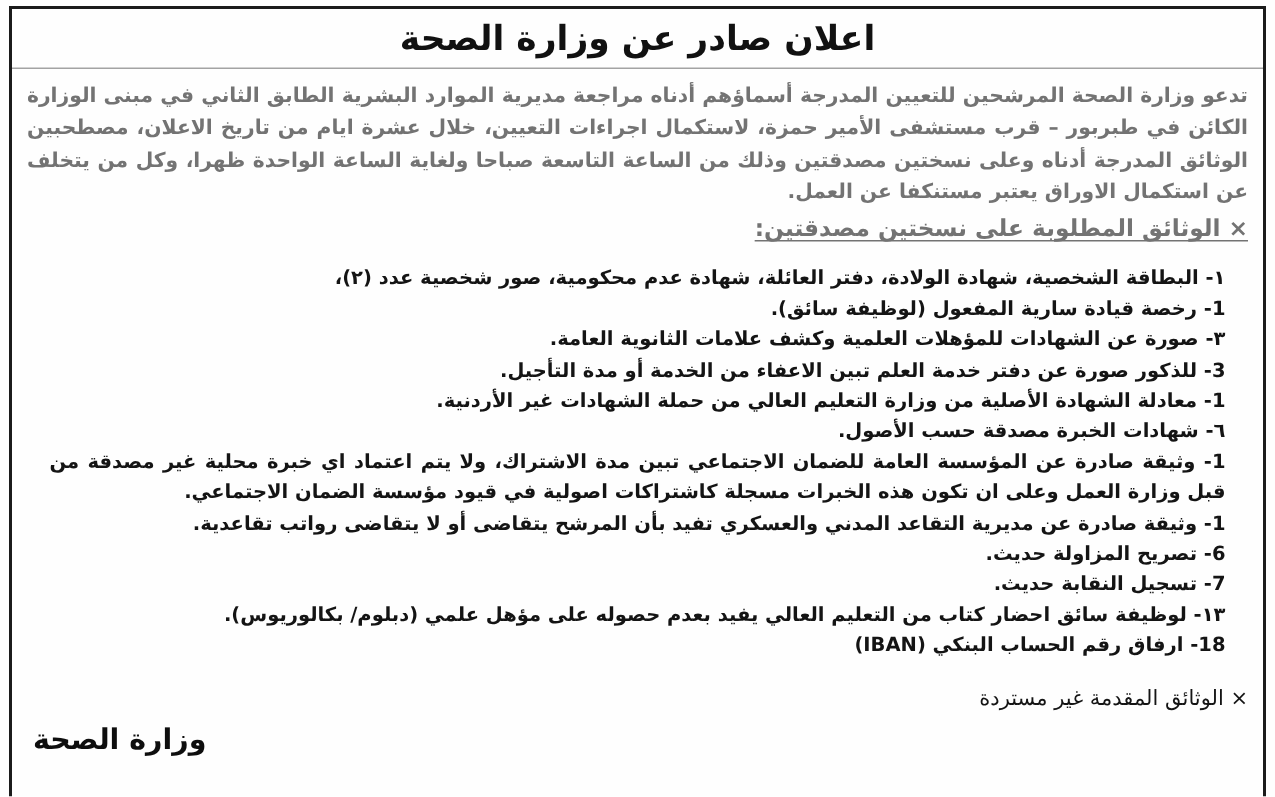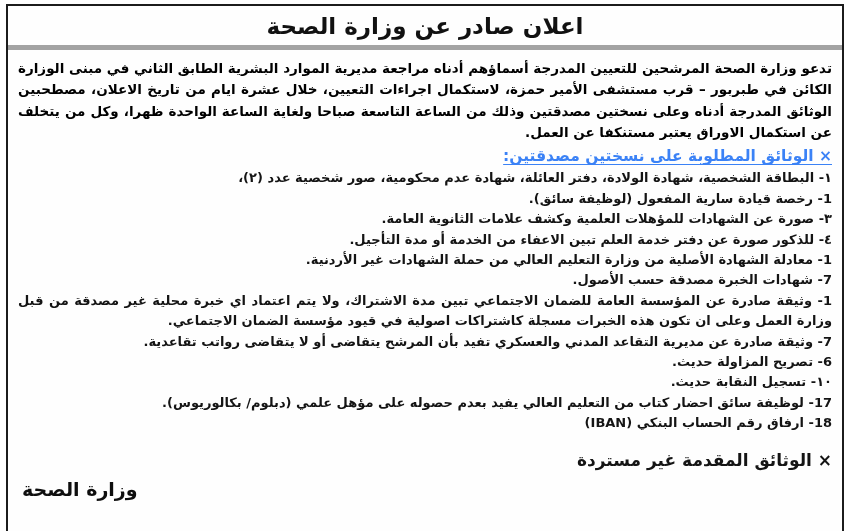--- a/index.html
+++ b/index.html
@@ -21,65 +21,65 @@
     top: 4px;
     left: 6px;
     right: 6px;
     bottom: -10px; 
     border: 2px solid #1b1b1b;
     background: #fefefe;
   }
   .title-bar {
     text-align: center;
     padding: 7px 10px 6px 10px;
-    border-bottom: 5px solid #a3a3a3;
+    border-bottom: 1px solid #a3a3a3;
   }
   .title-bar h1 {
     margin: 0;
     font-size: 23px;
     font-weight: 800;
     color: #111;
     letter-spacing: 0;
   }
   .doc-body {
     padding: 8px 10px 0 10px;
     color: #121212;
   }
   .intro {
     margin: 0 0 4px 0;
     font-size: 13.5px;
     font-weight: 700;
     line-height: 1.58;
     text-align: justify;
-    color: #000000;
+    color: #737373;
   }
   .list-heading {
     margin: 3px 0 3px 0;
     font-size: 15.5px;
     font-weight: 800;
     text-decoration: underline;
     text-underline-offset: 3px;
-    color: #3b82f6;
+    color: #737373;
   }
   .doc-list {
-    margin: 0;
+    margin: 15px;
     padding: 0;
     list-style: none;
   }
   .doc-list li {
     font-size: 13px;
     font-weight: 700;
     line-height: 1.57;
     text-align: justify;
     color: #141414;
   }
   .footer-note {
     margin-top: 16px;
-    font-size: 17px;
-    font-weight: 700;
+    font-size: 14px;
+    font-weight: 400;
     text-align: right;
     color: #141414;
   }
   .signature {
     margin-top: 8px;
     font-size: 19px;
     font-weight: 800;
     text-align: left;
     color: #0e0e0e;
     padding-left: 4px;
@@ -98,28 +98,28 @@
     <div class="doc-body">
 
       <p class="intro">تدعو وزارة الصحة المرشحين للتعيين المدرجة أسماؤهم أدناه مراجعة مديرية الموارد البشرية الطابق الثاني في مبنى الوزارة الكائن في طبربور – قرب مستشفى الأمير حمزة، لاستكمال اجراءات التعيين، خلال عشرة ايام من تاريخ الاعلان، مصطحبين الوثائق المدرجة أدناه وعلى نسختين مصدقتين وذلك من الساعة التاسعة صباحا ولغاية الساعة الواحدة ظهرا، وكل من يتخلف عن استكمال الاوراق يعتبر مستنكفا عن العمل.</p>
 
       <div class="list-heading">× الوثائق المطلوبة على نسختين مصدقتين:</div>
 
       <ul class="doc-list">
         <li>١- البطاقة الشخصية، شهادة الولادة، دفتر العائلة، شهادة عدم محكومية، صور شخصية عدد (٢)،</li>
         <li>1- رخصة قيادة سارية المفعول (لوظيفة سائق).</li>
         <li>٣- صورة عن الشهادات للمؤهلات العلمية وكشف علامات الثانوية العامة.</li>
-        <li>٤- للذكور صورة عن دفتر خدمة العلم تبين الاعفاء من الخدمة أو مدة التأجيل.</li>
+        <li>3- للذكور صورة عن دفتر خدمة العلم تبين الاعفاء من الخدمة أو مدة التأجيل.</li>
         <li>1- معادلة الشهادة الأصلية من وزارة التعليم العالي من حملة الشهادات غير الأردنية.</li>
-        <li>7- شهادات الخبرة مصدقة حسب الأصول.</li>
+        <li>٦- شهادات الخبرة مصدقة حسب الأصول.</li>
         <li>1- وثيقة صادرة عن المؤسسة العامة للضمان الاجتماعي تبين مدة الاشتراك، ولا يتم اعتماد اي خبرة محلية غير مصدقة من قبل وزارة العمل وعلى ان تكون هذه الخبرات مسجلة كاشتراكات اصولية في قيود مؤسسة الضمان الاجتماعي.</li>
-        <li>7- وثيقة صادرة عن مديرية التقاعد المدني والعسكري تفيد بأن المرشح يتقاضى أو لا يتقاضى رواتب تقاعدية.</li>
+        <li>1- وثيقة صادرة عن مديرية التقاعد المدني والعسكري تفيد بأن المرشح يتقاضى أو لا يتقاضى رواتب تقاعدية.</li>
         <li>6- تصريح المزاولة حديث.</li>
-        <li>١٠- تسجيل النقابة حديث.</li>
-        <li>17- لوظيفة سائق احضار كتاب من التعليم العالي يفيد بعدم حصوله على مؤهل علمي (دبلوم/ بكالوريوس).</li>
+        <li>7- تسجيل النقابة حديث.</li>
+        <li>١٣- لوظيفة سائق احضار كتاب من التعليم العالي يفيد بعدم حصوله على مؤهل علمي (دبلوم/ بكالوريوس).</li>
         <li>18- ارفاق رقم الحساب البنكي (IBAN)</li>
       </ul>
 
       <div class="footer-note">× الوثائق المقدمة غير مستردة</div>
 
       <div class="signature">وزارة الصحة</div>
 
     </div>
   </div>
 </div>

